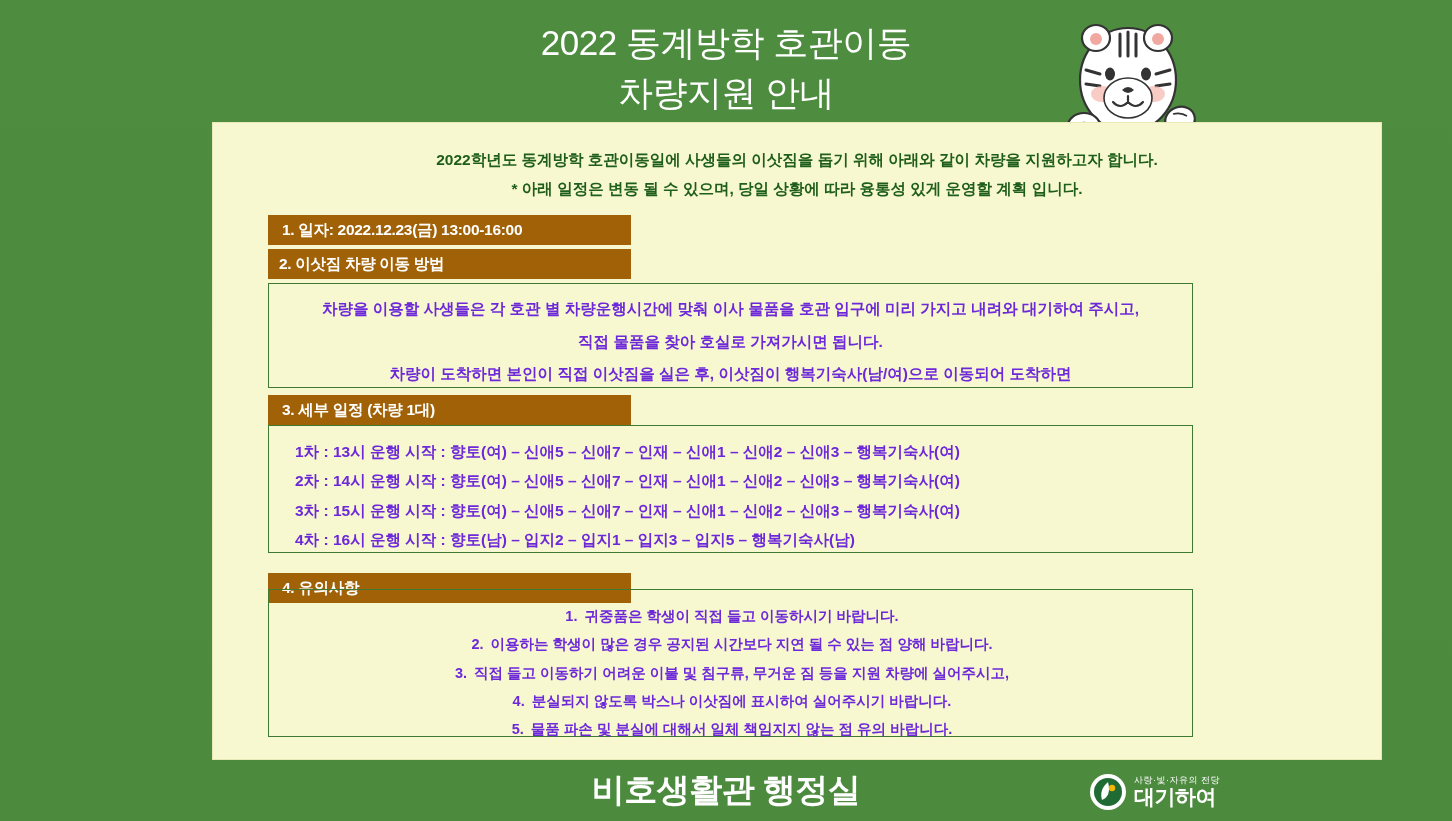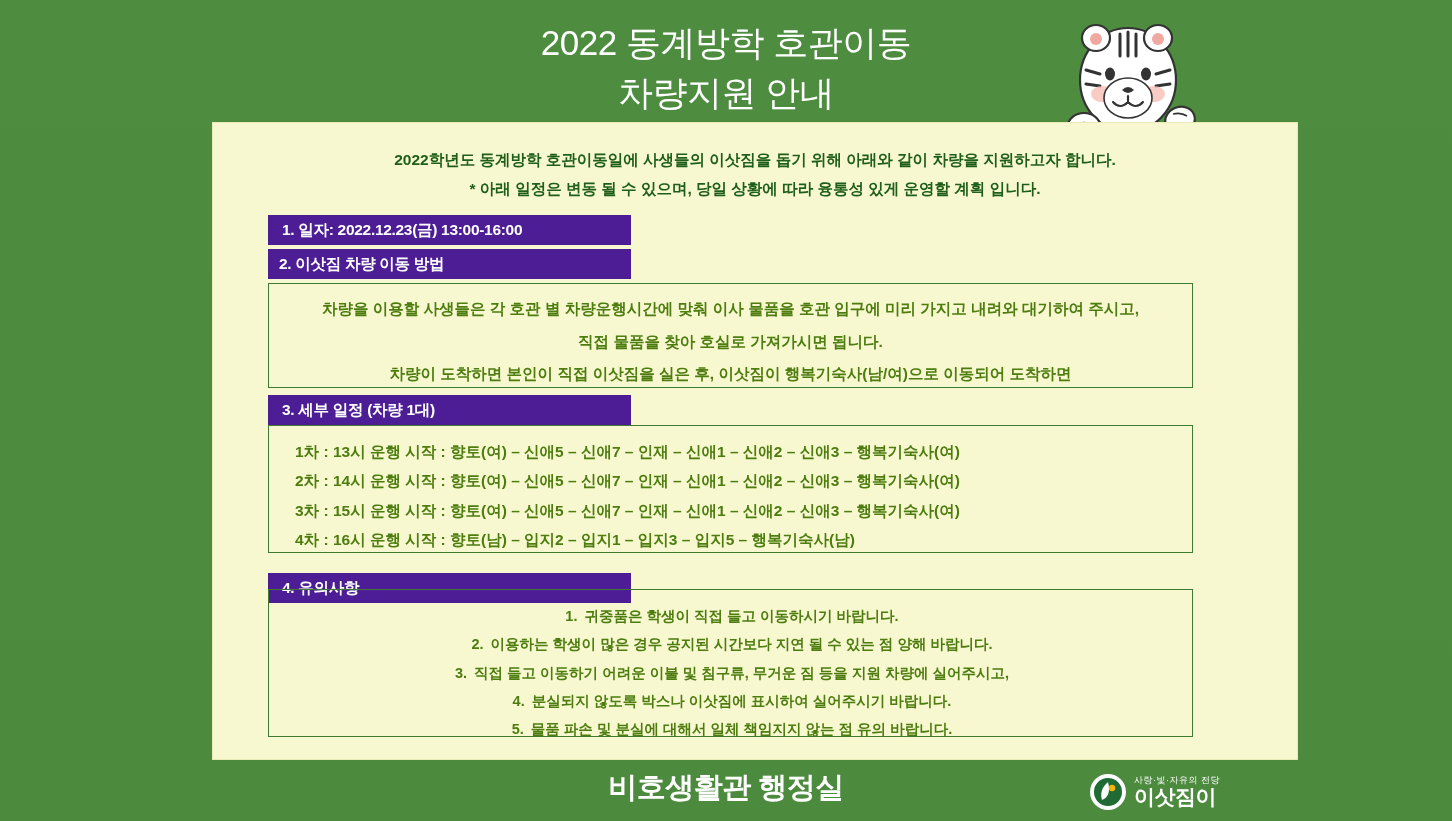--- a/index.html
+++ b/index.html
@@ -45,21 +45,21 @@
     left: 1040px;
     width: 170px;
     height: 160px;
   }
 
   
   .panel {
     position: absolute;
     left: 213px;
     top: 123px;
-    width: 1084px;
+    width: 1168px;
     height: 636px;
     background: #f7f8cf;
     box-shadow: 0 0 0 1px #e7e9b6;
   }
 
   .intro {
     padding-top: 22px;
     text-align: center;
     color: #1f5e1a;
     font-size: 15.5px;
@@ -69,21 +69,21 @@
   .intro .l2 {
     display: block;
   }
 
   
   .sec-head {
     position: absolute;
     left: 55px;
     width: 363px;
     height: 30px;
-    background: #4c1d95;
+    background: #a16207;
     color: #ffffff;
     font-size: 15.5px;
     font-weight: bold;
     display: flex;
     align-items: center;
     padding-left: 14px;
     box-sizing: border-box;
     letter-spacing: -0.3px;
   }
   .sec-head.h1 { top: 92px; }
@@ -91,21 +91,21 @@
   .sec-head.h3 { top: 272px; }
   .sec-head.h4 { top: 450px; }
 
   
   .box {
     position: absolute;
     left: 55px;
     width: 925px;
     border: 1.5px solid #3f7a33;
     box-sizing: border-box;
-    color: #4d7c0f;
+    color: #6d28d9;
     font-weight: bold;
   }
   .box.b2 {
     top: 160px;
     height: 105px;
     font-size: 15.5px;
     line-height: 2.1;
     text-align: center;
     padding-top: 9px;
   }
@@ -135,21 +135,21 @@
   }
 
   
   .footer-title {
     position: absolute;
     left: 0;
     top: 768px;
     width: 1452px;
     text-align: center;
     color: #ffffff;
-    font-size: 29px;
+    font-size: 33px;
     font-weight: bold;
     letter-spacing: -0.5px;
   }
   .logo {
     position: absolute;
     left: 1090px;
     top: 770px;
     width: 160px;
     height: 44px;
     display: flex;
@@ -279,17 +279,17 @@
   <div class="logo">
     <span class="logo-mark">
       <svg width="30" height="30" viewBox="0 0 30 30" xmlns="http://www.w3.org/2000/svg">
         <circle cx="15" cy="15" r="14" fill="#1f6b33"></circle>
         <path d="M15 5 C9 10 7 16 9 23 C14 21 18 16 15 5 Z" fill="#ffffff"></path>
         <circle cx="19" cy="11" r="3.2" fill="#f2b705"></circle>
       </svg>
     </span>
     <span class="logo-text">
       <span class="small">사랑·빛·자유의 전당</span>
-      <span class="big">이삿짐이</span>
+      <span class="big">대기하여</span>
     </span>
   </div>
 
 </div>
 
 </body></html>

